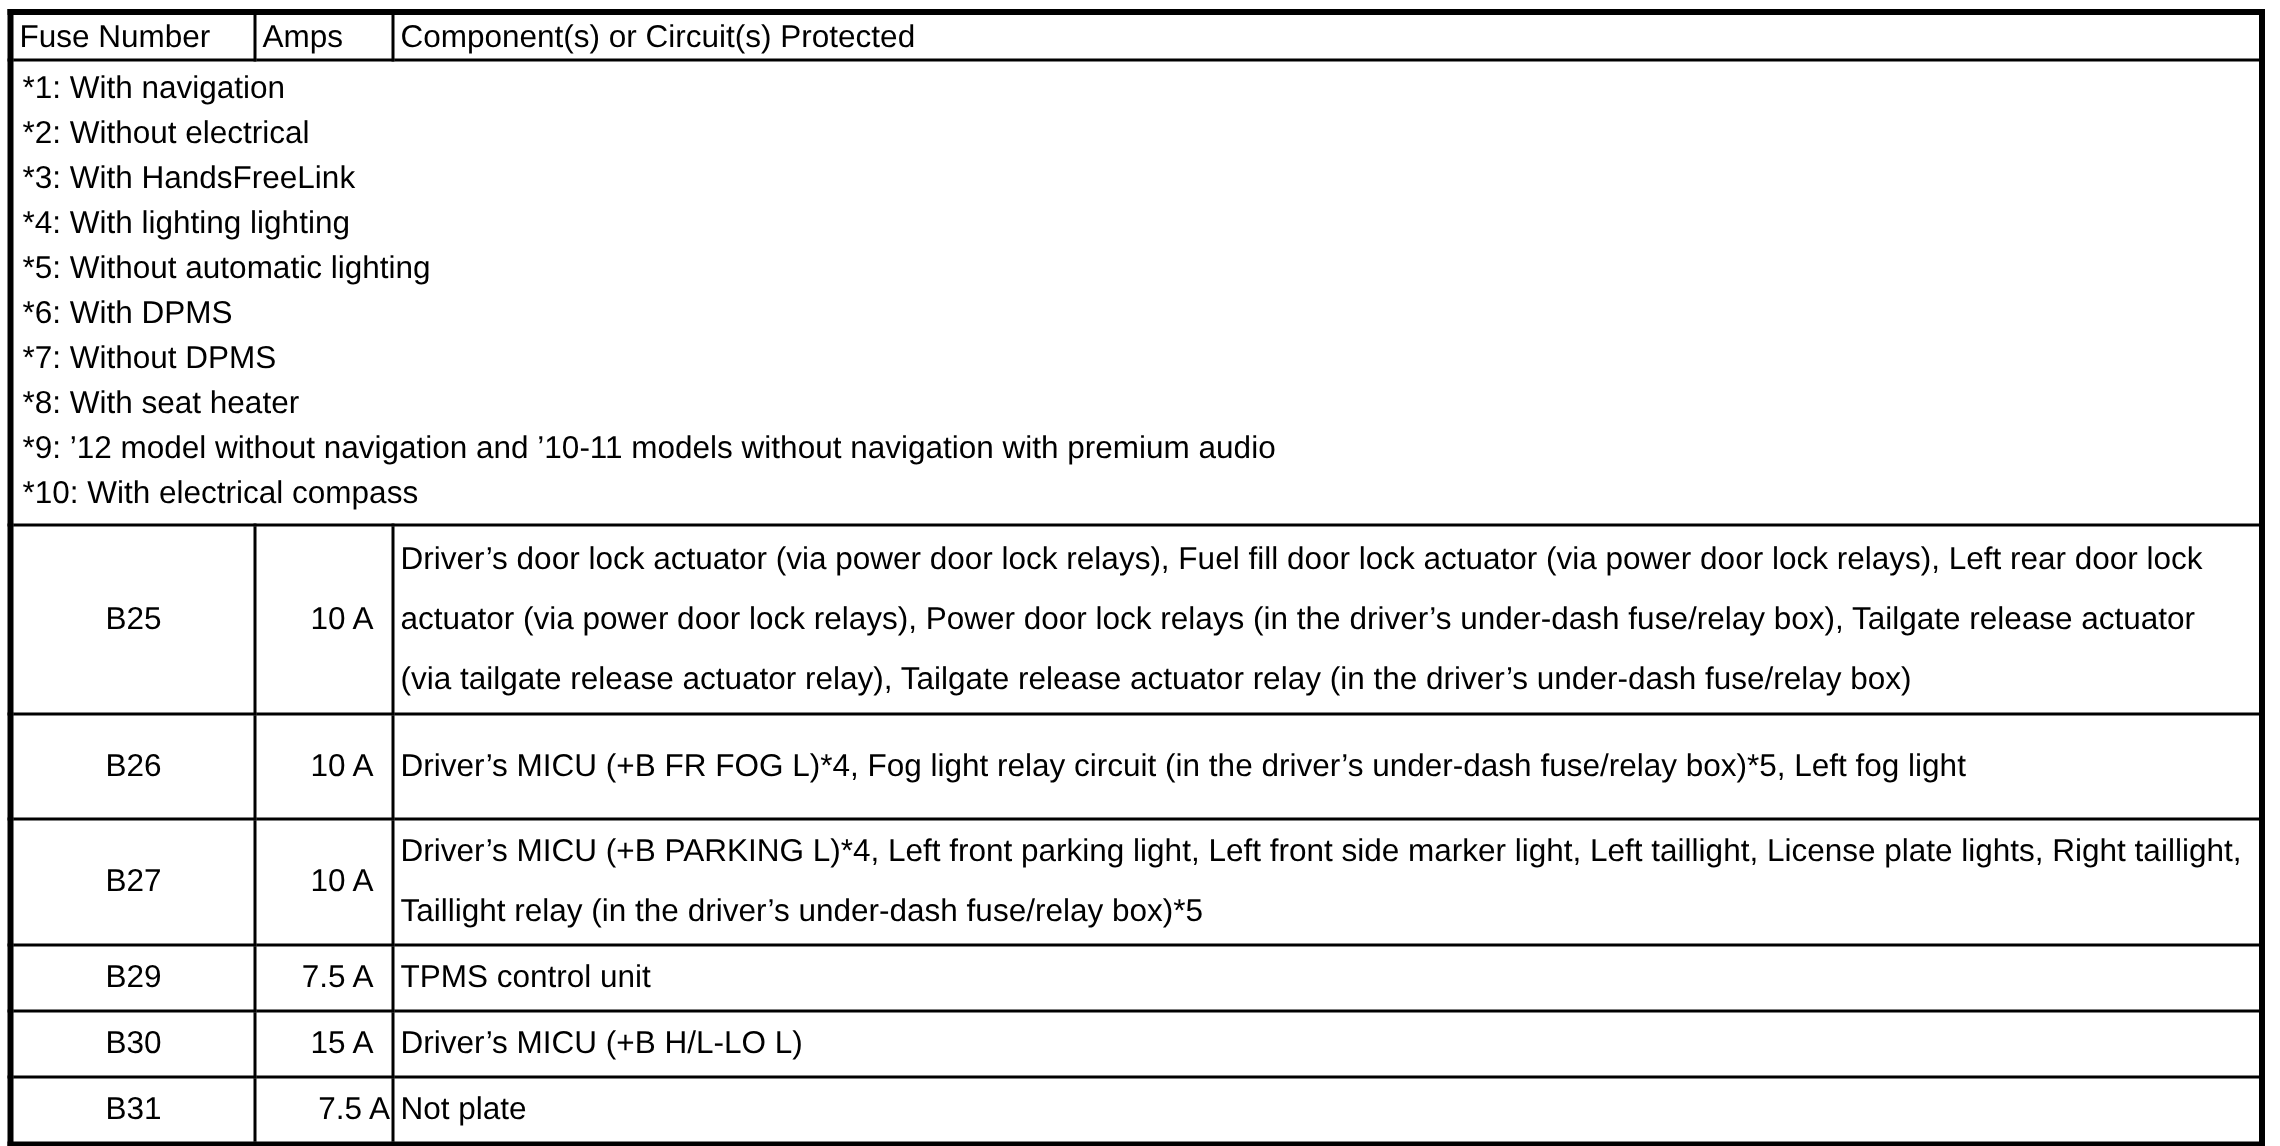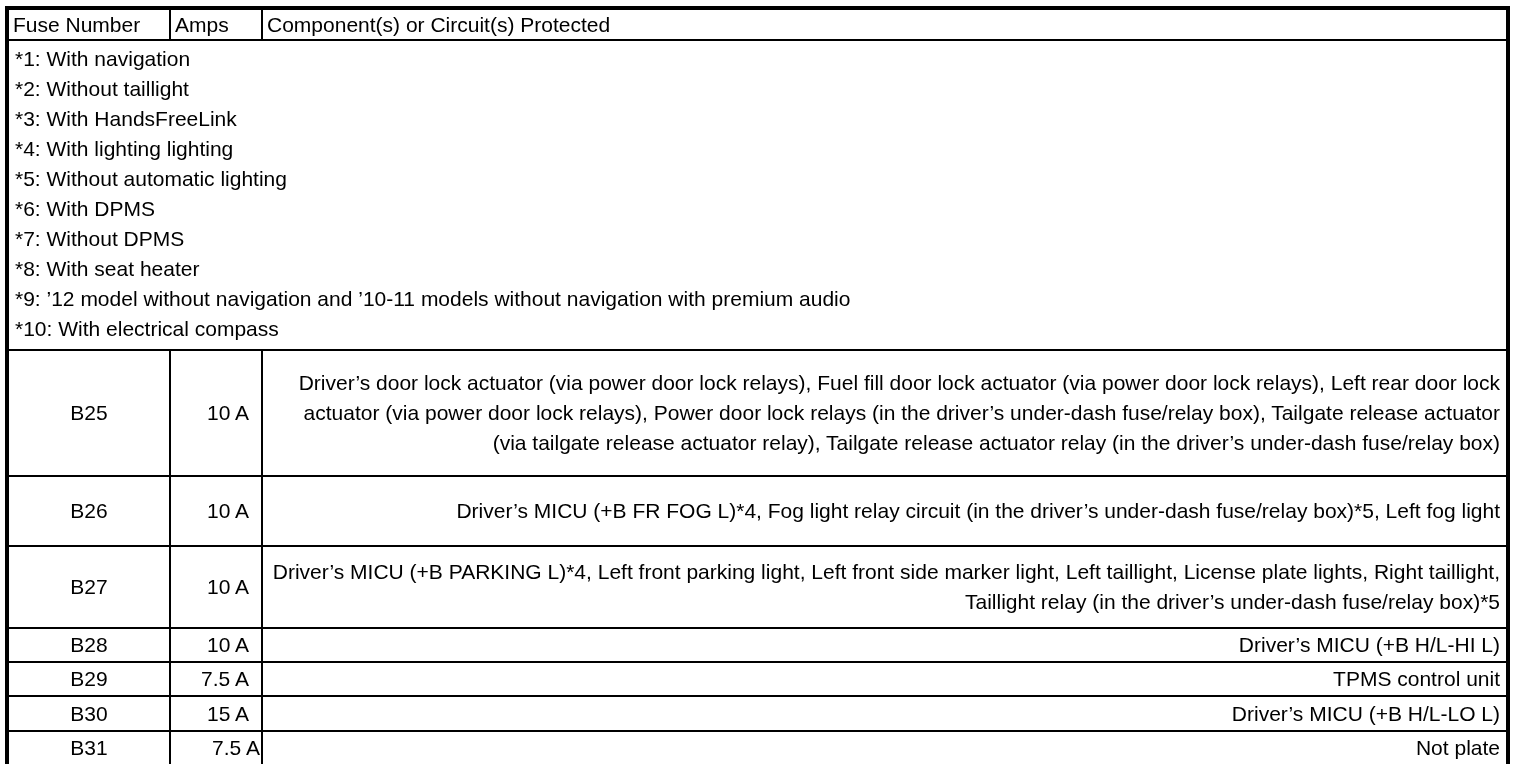--- a/index.html
+++ b/index.html
@@ -57,22 +57,22 @@
     vertical-align: middle;
     padding: 0 12px 0 0;
     white-space: nowrap;
   }
   tr.row-last td.amps-cell {
     padding-right: 1px;
   }
   td.desc-cell {
     vertical-align: middle;
     padding: 1px 6px 1px 4px;
-    line-height: 30px;
-    text-align: right;
+    line-height: 40px;
+    text-align: left;
   }
   tr.row-b25 { height: 126px; }
   tr.row-b26 { height: 70px; }
   tr.row-b27 { height: 82px; }
   tr.row-b28 { height: 34px; }
   tr.row-b29 { height: 34px; }
   tr.row-b30 { height: 35px; }
   tr.row-b31 { height: 31px; }
 </style>
 </head>
@@ -89,21 +89,21 @@
       <tr>
         <th class="header-cell">Fuse Number</th>
         <th class="header-cell">Amps</th>
         <th class="header-cell">Component(s) or Circuit(s) Protected</th>
       </tr>
     </thead>
     <tbody>
       <tr>
         <td class="notes-cell" colspan="3">
           <div class="note-line">*1: With navigation</div>
-          <div class="note-line">*2: Without taillight</div>
+          <div class="note-line">*2: Without electrical</div>
           <div class="note-line">*3: With HandsFreeLink</div>
           <div class="note-line">*4: With lighting lighting</div>
           <div class="note-line">*5: Without automatic lighting</div>
           <div class="note-line">*6: With DPMS</div>
           <div class="note-line">*7: Without DPMS</div>
           <div class="note-line">*8: With seat heater</div>
           <div class="note-line">*9: ’12 model without navigation and ’10-11 models without navigation with premium audio</div>
           <div class="note-line">*10: With electrical compass</div>
         </td>
       </tr>
@@ -115,25 +115,20 @@
       <tr class="row-b26">
         <td class="fuse-cell">B26</td>
         <td class="amps-cell">10 A</td>
         <td class="desc-cell">Driver’s MICU (+B FR FOG L)*4, Fog light relay circuit (in the driver’s under-dash fuse/relay box)*5, Left fog light</td>
       </tr>
       <tr class="row-b27">
         <td class="fuse-cell">B27</td>
         <td class="amps-cell">10 A</td>
         <td class="desc-cell">Driver’s MICU (+B PARKING L)*4, Left front parking light, Left front side marker light, Left taillight, License plate lights, Right taillight, Taillight relay (in the driver’s under-dash fuse/relay box)*5</td>
       </tr>
-      <tr class="row-b28">
-        <td class="fuse-cell">B28</td>
-        <td class="amps-cell">10 A</td>
-        <td class="desc-cell">Driver’s MICU (+B H/L-HI L)</td>
-      </tr>
       <tr class="row-b29">
         <td class="fuse-cell">B29</td>
         <td class="amps-cell">7.5 A</td>
         <td class="desc-cell">TPMS control unit</td>
       </tr>
       <tr class="row-b30">
         <td class="fuse-cell">B30</td>
         <td class="amps-cell">15 A</td>
         <td class="desc-cell">Driver’s MICU (+B H/L-LO L)</td>
       </tr>

